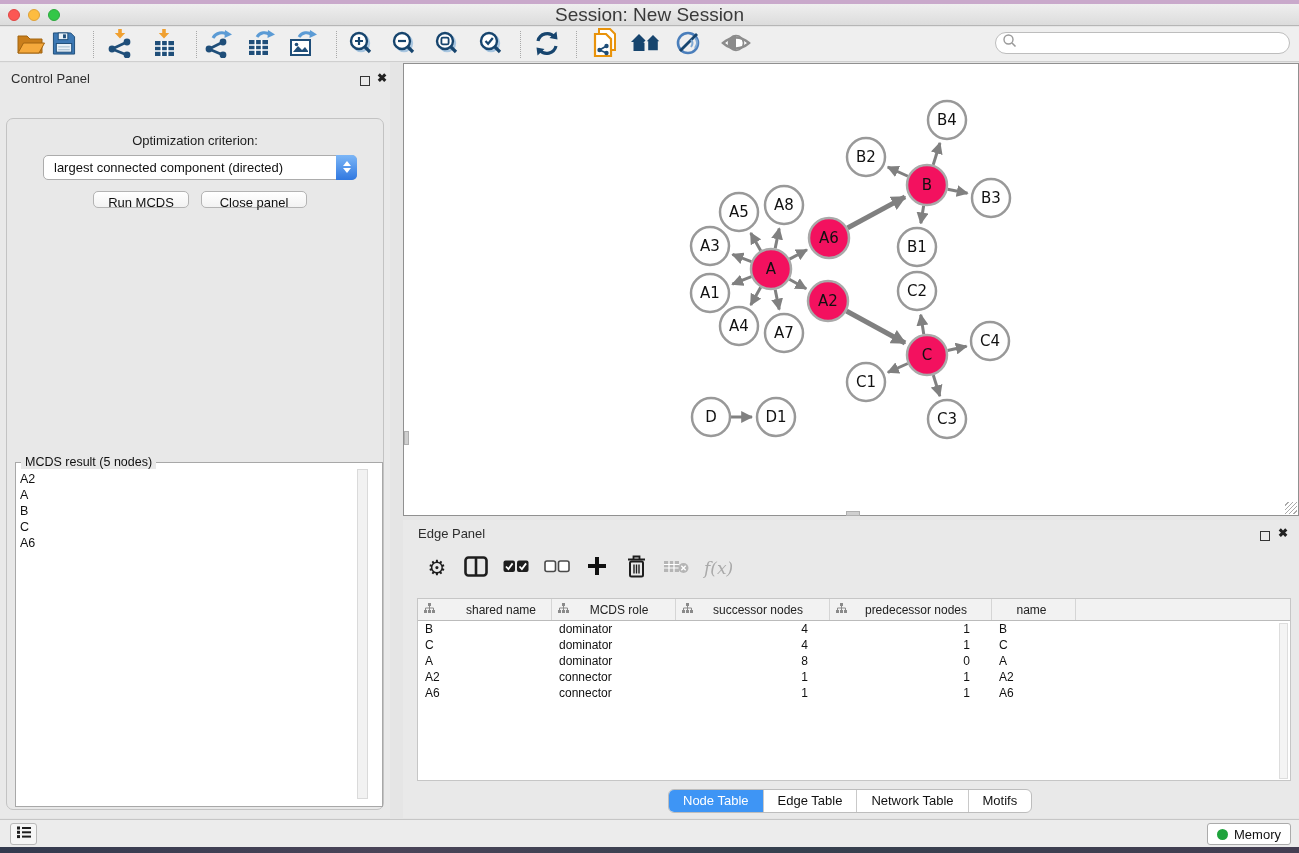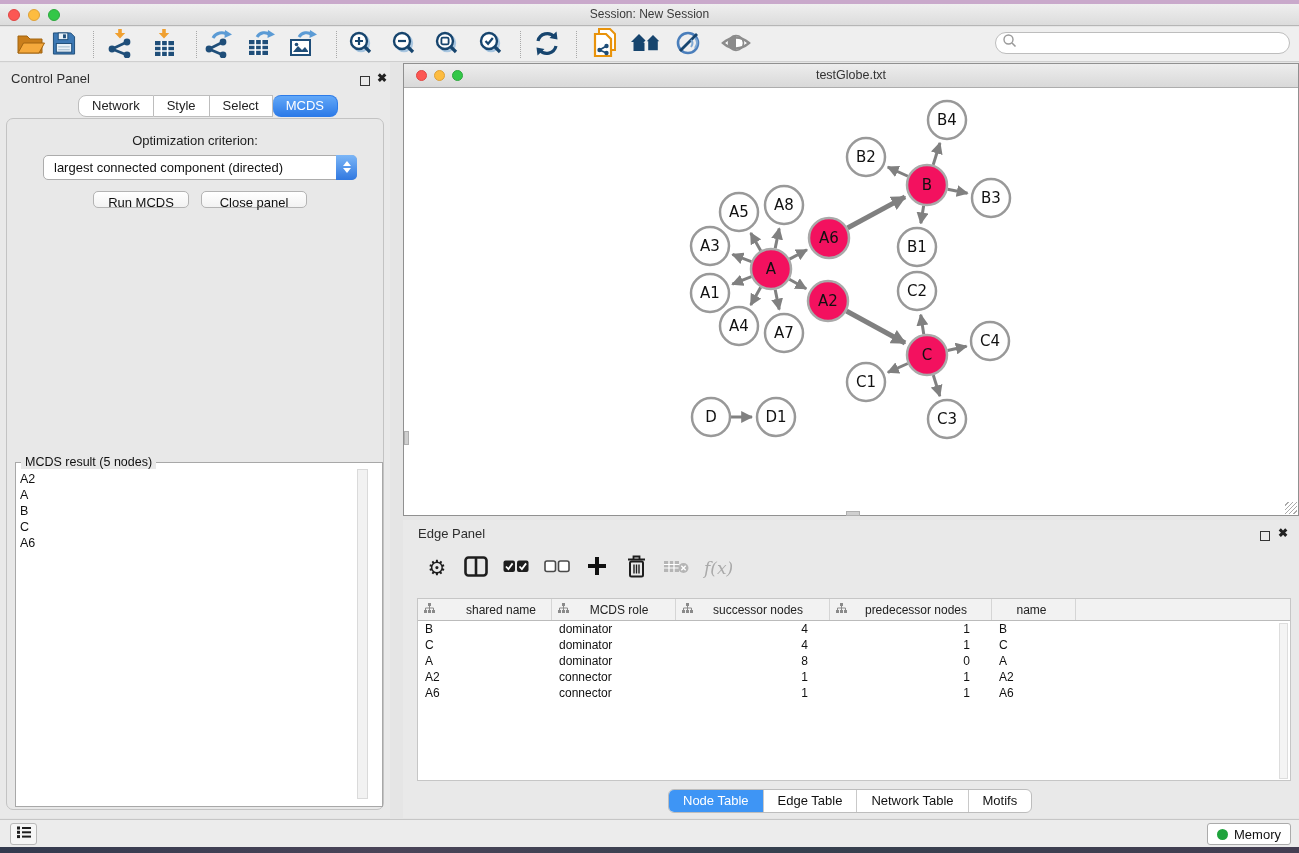--- a/index.html
+++ b/index.html
@@ -5,21 +5,21 @@
   * { margin:0; padding:0; box-sizing:border-box; }
   html,body { width:1299px; height:853px; }
   body { font-family:"Liberation Sans", sans-serif; background:#E5E5E5; position:relative; overflow:hidden; }
   .abs { position:absolute; }
 
   
   #wallpaper-top { left:0; top:0; width:1299px; height:4px; background:#C9A9CB; }
   #titlebar { left:0; top:4px; width:1299px; height:22px;
     background:linear-gradient(#EFEFEF,#DCDCDC); border-bottom:1px solid #B6B6B6; }
   .traffic { width:12px; height:12px; border-radius:50%; position:absolute; top:5px; }
-  #title-text { width:100%; text-align:center; font-size:12px; color:#3A3A3A; line-height:21px; }
+  #title-text { width:100%; text-align:center; font-size:19px; color:#3A3A3A; line-height:21px; }
 
   #toolbar { left:0; top:27px; width:1299px; height:35px; background:#EFEFEF; border-bottom:1px solid #CFCFCF; }
   .tsep { position:absolute; top:4px; height:27px; width:0; border-left:1px dotted #A9A9A9; }
   .tbtn { position:absolute; top:3px; height:30px; display:flex; align-items:center; justify-content:center; }
   #search-wrap { position:absolute; left:995px; top:5px; width:295px; height:22px; background:#FFF;
     border:1px solid #BDBDBD; border-radius:11px; display:flex; align-items:center; padding-left:6px; }
   #search-input { border:none; outline:none; flex:1; font-size:12px; background:transparent; height:18px; }
 
   
   #control-panel { left:0; top:63px; width:390px; height:755px; background:#E9E9E9; }
@@ -248,26 +248,20 @@
       <path d="M10 10 L13.5 13.5" stroke="#9A9A9A" stroke-width="1.6"></path>
         </svg></span>
     <input id="search-input" placeholder="" style="">
   </div>
 </div>
 
 <div id="control-panel" class="abs">
   <span id="cp-title" class="abs">Control Panel</span>
   <span class="abs" style="left:360px; top:9px;"><span class="mini-float"></span></span>
   <span class="abs mini-close" style="left:377px; top:10px;">✖</span>
-  <div id="cp-tabs">
-      <span class="cp-tab">Network</span>
-      <span class="cp-tab">Style</span>
-      <span class="cp-tab">Select</span>
-      <span class="cp-tab active">MCDS</span>
-    </div>
   <div id="cp-body" class="abs">
     <div id="opt-label" class="abs">Optimization criterion:</div>
     <div id="criterion-combo" class="abs">
       <span id="criterion-value">largest connected component (directed)</span>
       <span id="combo-stepper">
         <span class="stp up"></span>
           <span class="stp dn"></span>
       </span>
     </div>
     <button id="run-btn" class="cp-btn">Run MCDS</button>
@@ -280,26 +274,20 @@
           <div>B</div>
           <div>C</div>
           <div>A6</div>
         </div>
       <div id="result-scroll"></div>
     </div>
   </div>
 </div>
 
 <div id="net-window" class="abs">
-  <div id="net-titlebar" class="abs">
-    <span class="traffic-sm" style="left:12px; background:#FC5753; border:1px solid #DF4744;"></span>
-    <span class="traffic-sm" style="left:30px; background:#FDBC40; border:1px solid #DEA138;"></span>
-    <span class="traffic-sm" style="left:48px; background:#33C748; border:1px solid #2DA83E;"></span>
-    <div id="net-title">testGlobe.txt</div>
-  </div>
   <svg id="graph-svg" width="894" height="427" viewBox="0 0 894 427">
     <defs>
       <marker id="arrA" markerUnits="userSpaceOnUse" markerWidth="12" markerHeight="12" refX="9" refY="5" orient="auto" viewBox="0 0 10 10">
         <path d="M0,0 L10,5 L0,10 z" fill="#808080"></path>
       </marker>
       <marker id="arrB" markerUnits="userSpaceOnUse" markerWidth="15" markerHeight="15" refX="9" refY="5" orient="auto" viewBox="0 0 10 10">
         <path d="M0,0 L10,5 L0,10 z" fill="#808080"></path>
       </marker>
     </defs>
     <g id="edges-layer">

